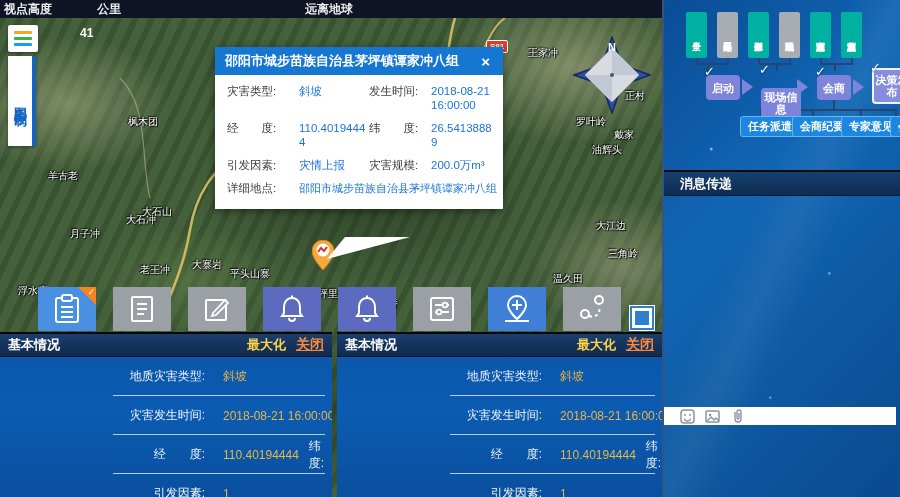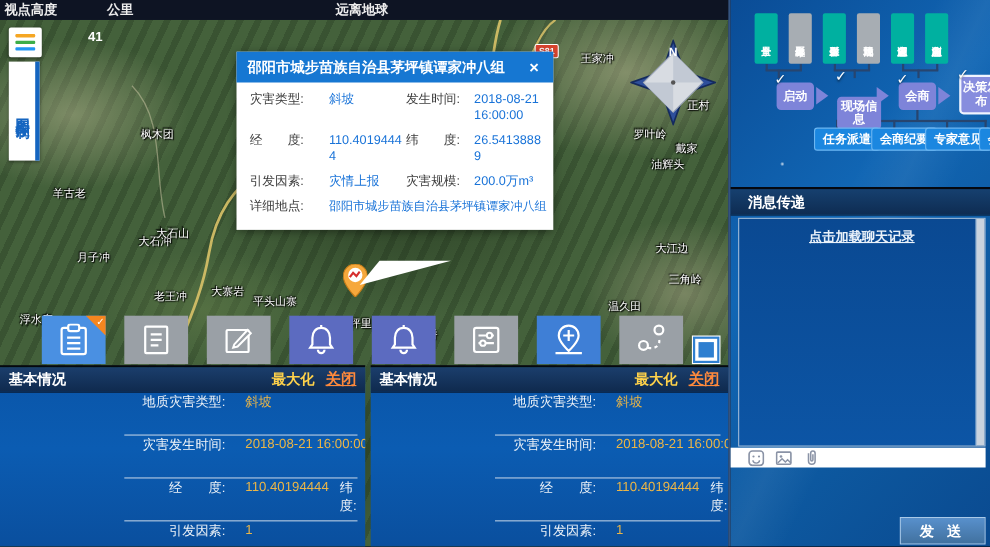--- a/index.html
+++ b/index.html
@@ -91,21 +91,21 @@
 
   
   .ipanel { position:absolute; top:332px; width:332px; height:165px; z-index:10;
             border-top:2px solid #05080f; overflow:hidden;
             background:linear-gradient(180deg,#0a55a8 0%, #0b5cb2 45%, #0a4f9e 100%); }
   .ipanel-h { height:23px; background:linear-gradient(180deg,#1b3e6c,#0f2a4e); display:flex;
               align-items:center; padding:0 8px; border-bottom:1px solid #09182e; }
   .ipanel-h .t { flex:1; color:#fff; font-size:13px; font-weight:bold; }
   .ipanel-h .mx { color:#ffd24a; font-size:13px; font-weight:bold; margin-right:10px; cursor:pointer; }
   .ipanel-h .cl { color:#ff8a3c; font-size:14px; font-weight:bold; cursor:pointer;text-decoration:underline; }
-  .irow { position:relative; height:39px; display:flex; font-size:12px; }
+  .irow { position:relative; height:39px; display:flex; align-items:center; font-size:12px; }
   .irow .lab { width:205px; text-align:right; color:#eef3f8; flex:none; }
   .irow .val { margin-left:18px; color:#eab547; white-space:nowrap; }
   .irow .lab2 { color:#eef3f8; margin-left:10px; }
   .irow .sep { position:absolute; left:113px; right:7px; bottom:0; height:1px;
                background:rgba(215,226,238,.85); }
 
   
   .rpanel { position:absolute; left:662px; top:0; width:238px; height:497px; overflow:hidden;
             border-left:2px solid #35547f;
             background:linear-gradient(135deg,#0a4c96 0%, #1166b4 38%, #0d589f 70%, #0a4a90 100%); }
@@ -455,36 +455,31 @@
     <div class="stage stage-sel" style="left:208px;top:68px;width:40px;height:36px">决策发布</div>
 
     <div class="out-btn" style="left:76px">任务派遣</div>
     <div class="out-btn" style="left:128px">会商纪要</div>
     <div class="out-btn" style="left:177px">专家意见</div>
     <div class="out-btn" style="left:226px">会商</div>
 
     <div class="msg-header">
       <span>消息传递</span>
     </div>
-    <div class="chat-box">
-      <a class="chat-link">点击加载聊天记录</a>
-      <div class="chat-scroll"></div>
-    </div>
     <div class="chat-tools">
       <svg width="15" height="15" viewBox="0 0 15 15">
         <rect x="1" y="1" width="13" height="13" rx="3" fill="none" stroke="#8a93a6" stroke-width="1.5"></rect>
         <circle cx="5" cy="6" r="1" fill="#8a93a6"></circle>
           <circle cx="10" cy="6" r="1" fill="#8a93a6"></circle>
         <path d="M4.5,9.5 a3,2.5 0 0 0 6,0" fill="none" stroke="#8a93a6" stroke-width="1.3"></path>
       </svg>
       <svg width="15" height="15" viewBox="0 0 15 15">
         <rect x="1" y="2" width="13" height="11" rx="1" fill="none" stroke="#8a93a6" stroke-width="1.5"></rect>
         <circle cx="5" cy="6" r="1.2" fill="#8a93a6"></circle>
         <path d="M2,12 L6,8 L9,11 L11,9 L14,12" fill="none" stroke="#8a93a6" stroke-width="1.3"></path>
       </svg>
       <svg width="15" height="16" viewBox="0 0 15 16">
         <path d="M5,4 L5,11 a3,3 0 0 0 6,0 L11,4 a2,2 0 0 0 -4 0 L7,10 a1,1 0 0 0 2,0 L9,5" fill="none" stroke="#8a93a6" stroke-width="1.4"></path>
       </svg>
     </div>
-    <div class="send-btn">发 送</div>
   </div>
 
 </div>
 
 </body></html>

